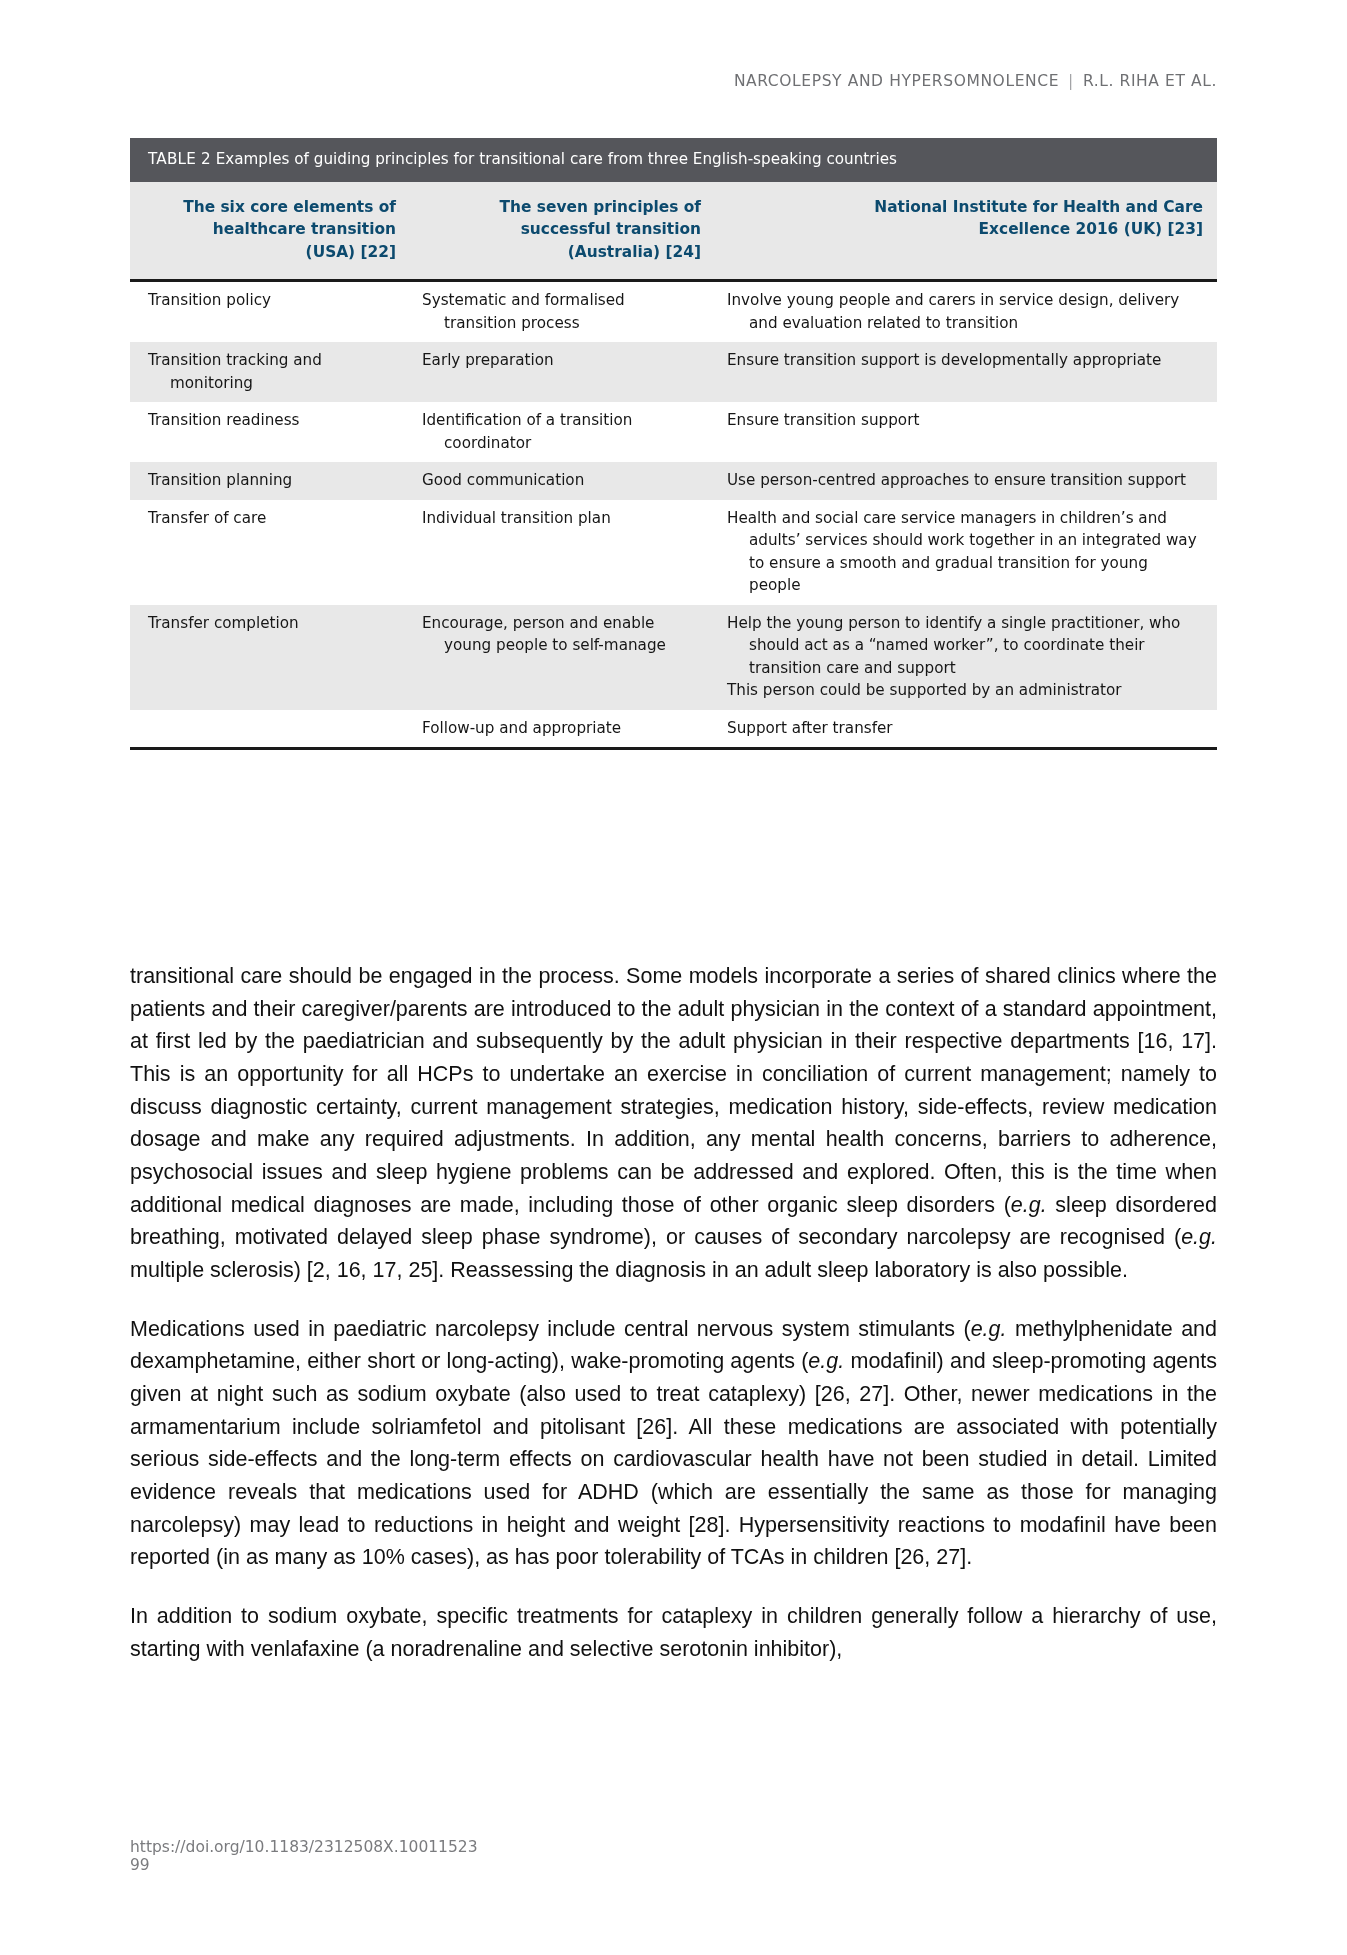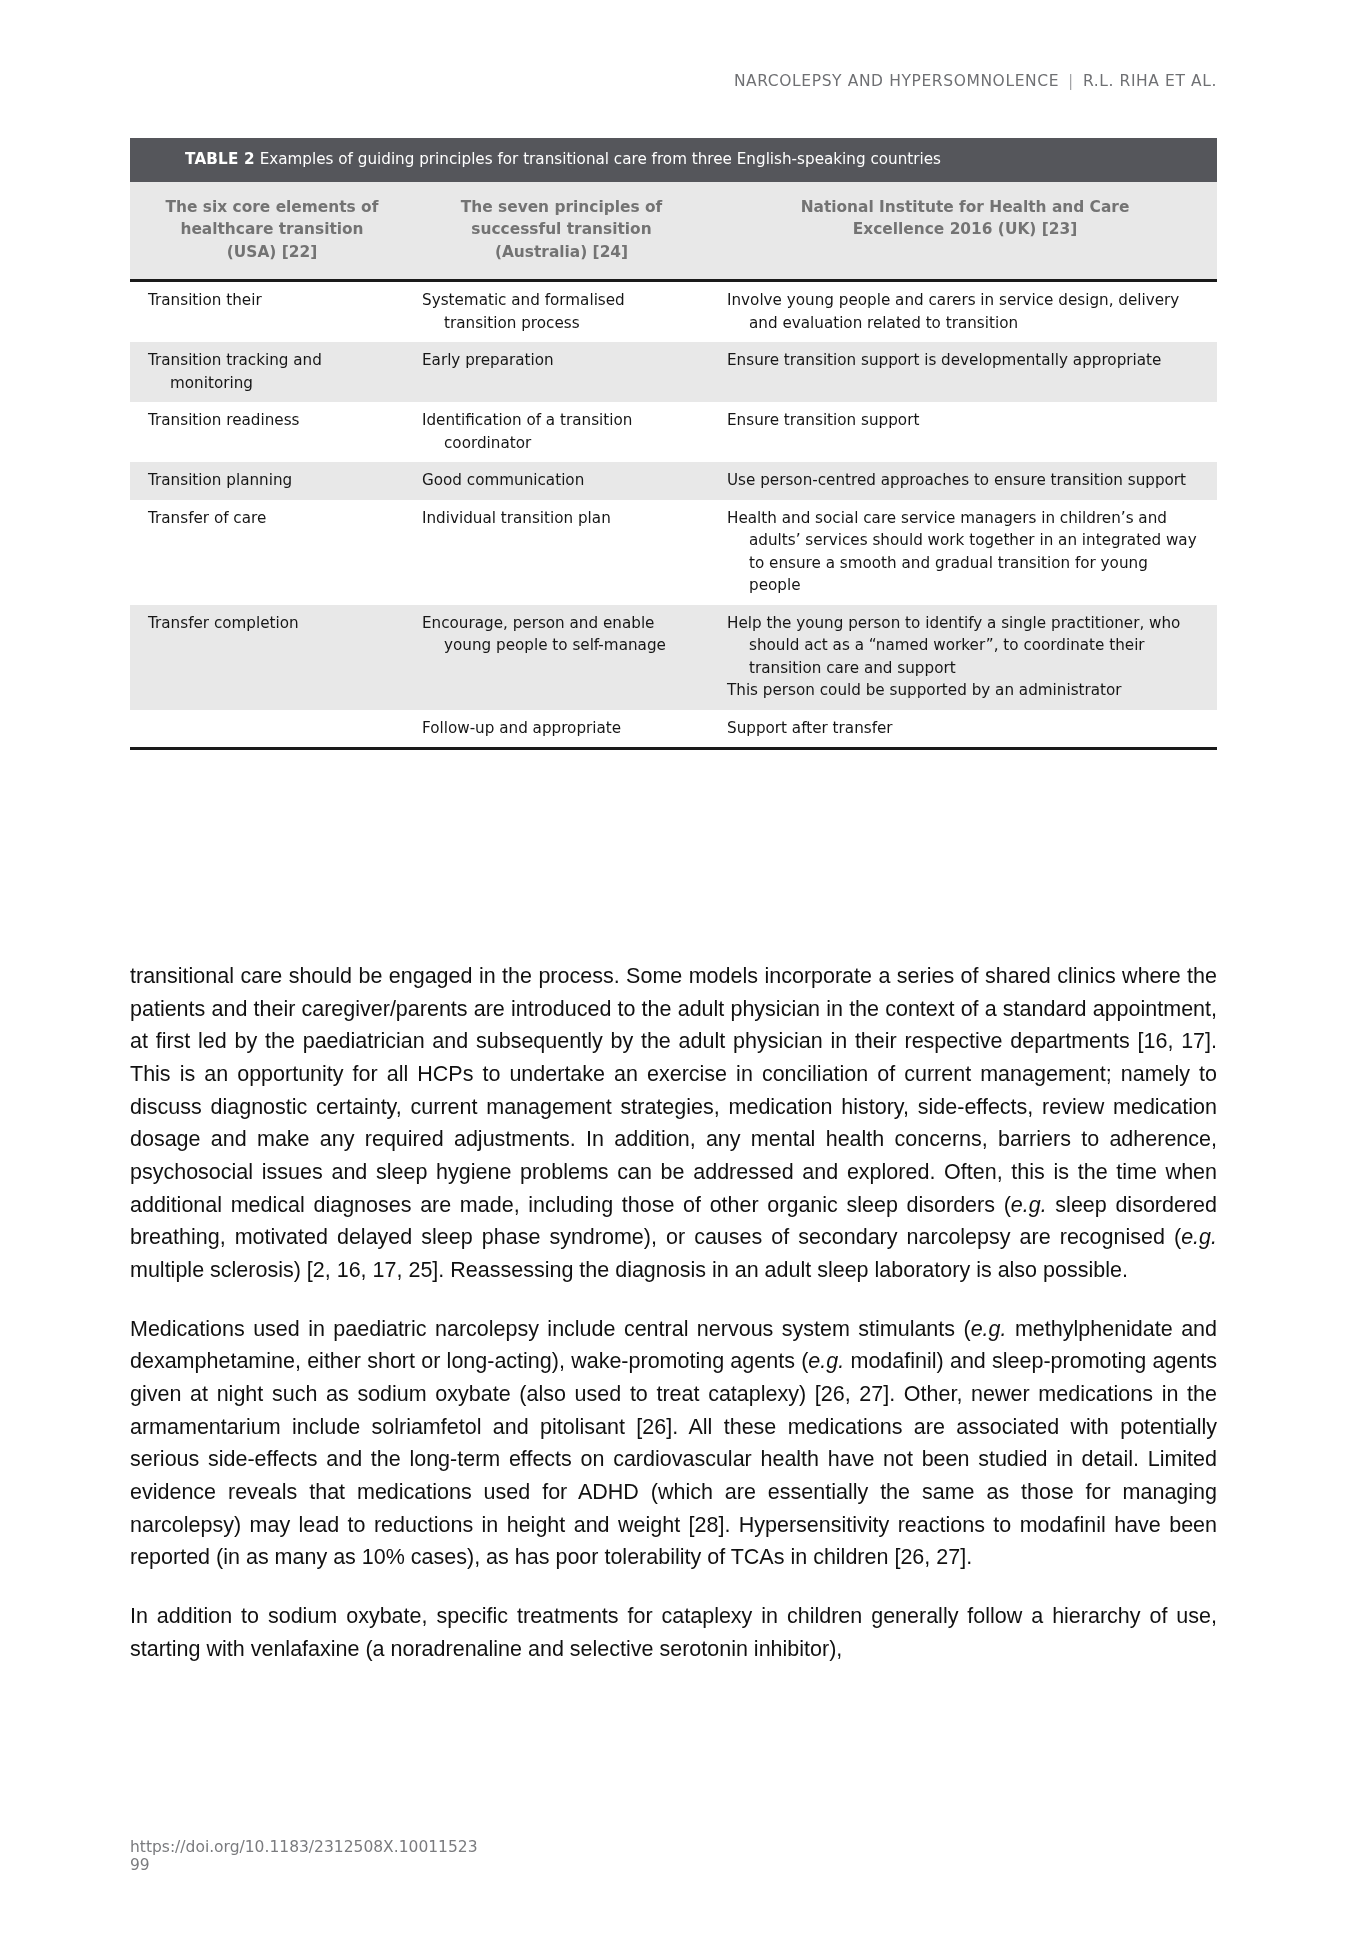--- a/index.html
+++ b/index.html
@@ -50,42 +50,41 @@
   .table-caption {
     background: #55565b;
     color: #ffffff;
     font-family: "DejaVu Sans", sans-serif;
     font-size: 15.2px;
     line-height: 1.35;
     padding: 11px 18px 12px 18px;
     box-sizing: border-box;
   }
   .table-caption .tnum {
-    font-weight: bold;
+    font-weight: normal;
     letter-spacing: 0.2px;
-    margin-left: 37px;
   }
   table.t2 {
     width: 100%;
     border-collapse: collapse;
     table-layout: fixed;
     font-family: "DejaVu Sans", sans-serif;
   }
   table.t2 col.c1 { width: 280px; }
   table.t2 col.c2 { width: 305px; }
   table.t2 col.c3 { width: 502px; }
 
   table.t2 thead th {
     background: #e8e8e8;
-    text-align: center;
+    text-align: right;
     vertical-align: top;
     font-size: 15.4px;
     font-weight: bold;
     line-height: 1.47;
-    color: #737373;
+    color: #0c4a6e;
     padding: 14px 14px 16px 18px;
     border-bottom: 3px solid #1a1a1a;
   }
   table.t2 thead th:nth-child(2) { padding-left: 12px; }
   table.t2 thead th:nth-child(3) { padding-left: 12px; }
 
   table.t2 tbody td {
     vertical-align: top;
     font-size: 15.2px;
     line-height: 1.48;
@@ -178,21 +177,21 @@
             <span class="cellline">(Australia) [24]</span>
           </th>
           <th>
             <span class="cellline">National Institute for Health and Care</span>
             <span class="cellline">Excellence 2016 (UK) [23]</span>
           </th>
         </tr>
       </thead>
       <tbody>
         <tr>
-          <td>Transition their</td>
+          <td>Transition policy</td>
           <td>Systematic and formalised transition process</td>
           <td>Involve young people and carers in service design, delivery and evaluation related to transition</td>
         </tr>
         <tr class="shade">
           <td>Transition tracking and monitoring</td>
           <td>Early preparation</td>
           <td>Ensure transition support is developmentally appropriate</td>
         </tr>
         <tr>
           <td>Transition readiness</td>

